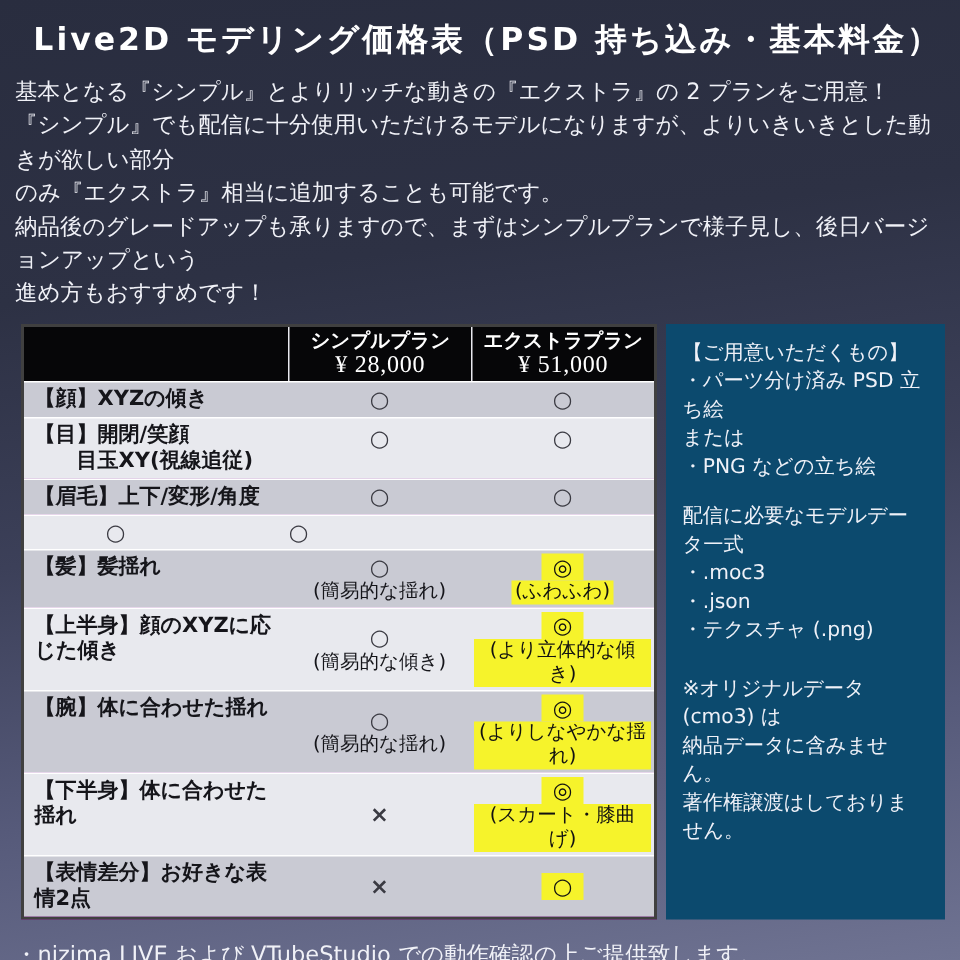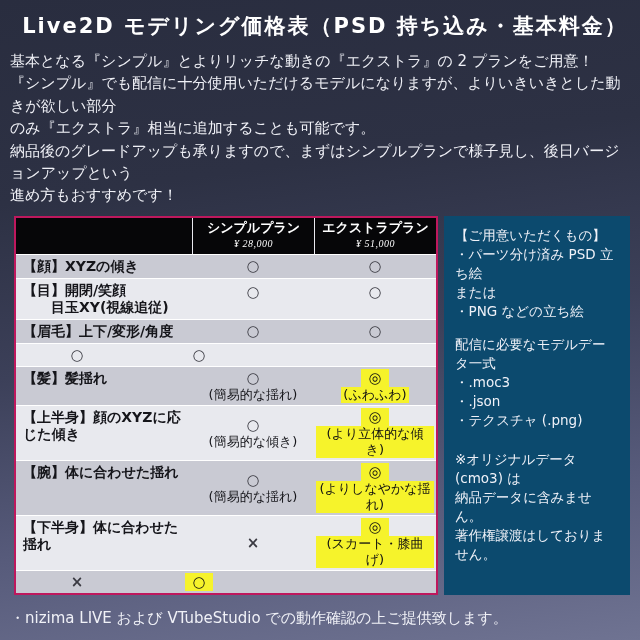--- a/index.html
+++ b/index.html
@@ -19,21 +19,21 @@
     font-size:15px;line-height:22.4px;color:#f0f1f7;
     white-space:pre-line;
   }
   .content{
     display:flex;align-items:stretch;
     margin:9px 10px 0 14px;gap:6px;
   }
   
   .pricing-table{
     width:420px;flex:0 0 420px;
-    border:2px solid #be185d;
+    border:2px solid #404040;
     background:#a21caf;
     align-self:flex-start;
   }
   .trow{display:flex;border-top:1px solid #ffffff;}
   .trow:first-child{border-top:none;}
   .thead{background:#060608;color:#ffffff;}
   .thead .c{border-left:1px solid #e9e9ef;}
   .thead .c:first-child{border-left:none;}
   .c{box-sizing:border-box;}
   .c.label{width:176px;padding:3px 4px 3px 7px;
@@ -46,21 +46,21 @@
   .mark{font-size:15px;line-height:18px;color:#3a3a42;font-weight:600;}
   .note{font-size:13px;line-height:16px;color:#15151a;font-weight:400;}
   .mark:empty,.note:empty{display:none;}
   .hl{background:#f6f32b;color:#111111;}
   .mark.hl{padding:0 7px;}
   .note.hl{padding:0 2px;}
   .head-cell{display:flex;flex-direction:column;justify-content:center;
     padding:2px 0;min-height:32px;}
   .plan-name{font-size:13px;font-weight:600;line-height:15px;}
   .plan-price{font-family:"Liberation Serif","DejaVu Serif",serif;
-    font-size:10px;line-height:17px;letter-spacing:.5px;font-style:italic;}
+    font-size:16px;line-height:17px;letter-spacing:.5px;}
   
   .sidebar{
     flex:1 1 auto;background:#0c4a6e;
     padding:10px 11px;box-sizing:border-box;
     font-size:13.5px;line-height:19px;color:#eff1f8;
   }
   .sb-block{white-space:pre-line;margin:0 0 14px 0;}
   .sb-block.last{margin-bottom:0;margin-top:20px;}
   
   .footer{margin:13px 10px 0 10px;font-size:15px;line-height:21px;color:#f0f1f7;}
@@ -174,20 +174,21 @@
       <div class="c sym">
           <span class="mark">×</span>
         </div>
       <div class="c sym">
           <span class="mark hl">◎</span>
           <span class="note hl">(スカート・膝曲げ)</span>
         </div>
     </div>
 
     <div class="trow row-gray">
+      <div class="c label">【表情差分】お好きな表情2点</div>
       <div class="c sym">
           <span class="mark">×</span>
         </div>
       <div class="c sym">
           <span class="mark hl">○</span>
         </div>
     </div>
   </div>
 
   <div class="sidebar">

